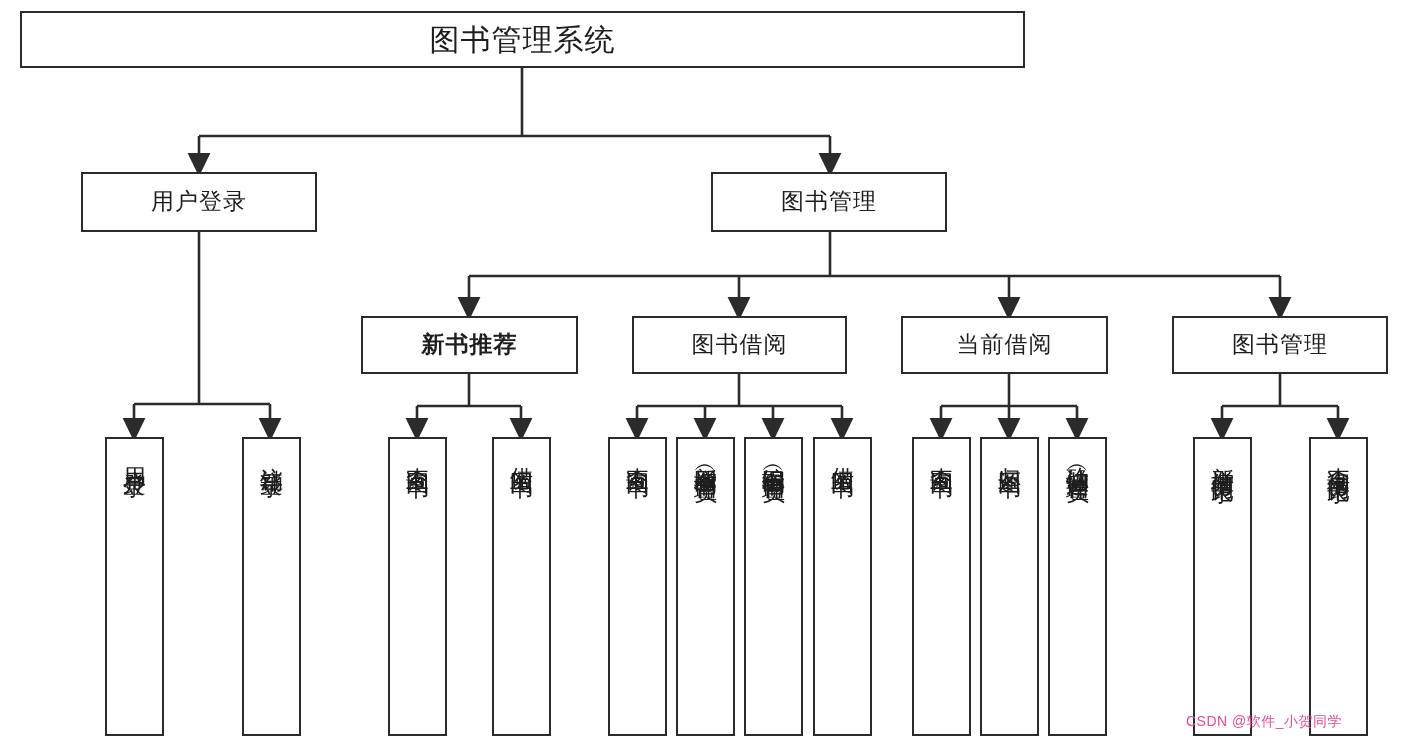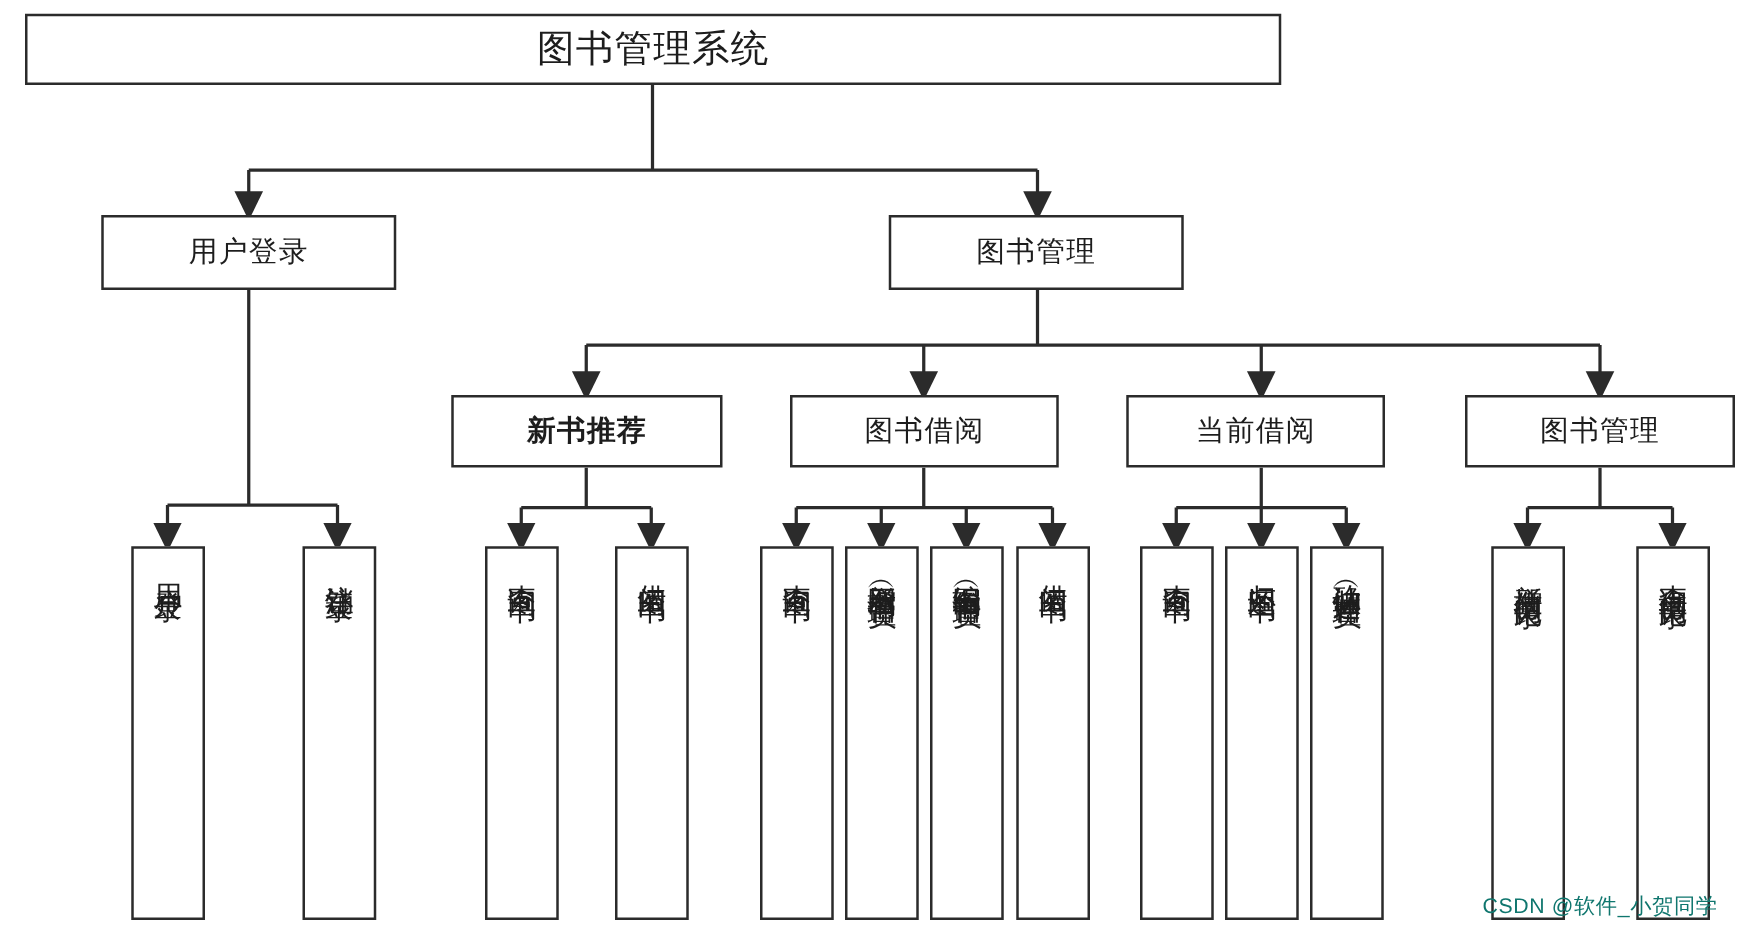--- a/index.html
+++ b/index.html
@@ -67,22 +67,22 @@
     white-space: nowrap;
     margin-top: 10px;
   }
   .node.vert.tall-text .label {
     letter-spacing: 2px;
   }
   .watermark {
     position: absolute;
     left: 1186px;
     top: 713px;
-    font-size: 17px;
-    color: #0f766e;
+    font-size: 14px;
+    color: #ec4899;
     letter-spacing: 0.5px;
     white-space: nowrap;
     z-index: 5;
     font-family: "Liberation Sans", "DejaVu Sans", sans-serif;
   }
 </style>
 </head>
 <body>
 
 <div id="canvas">

